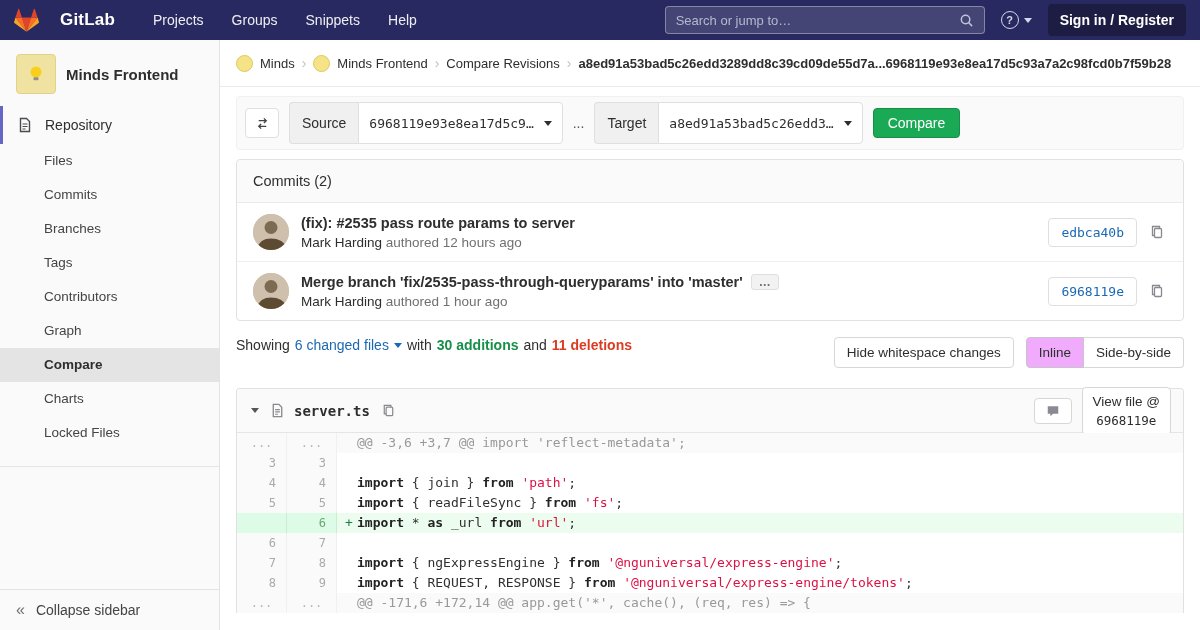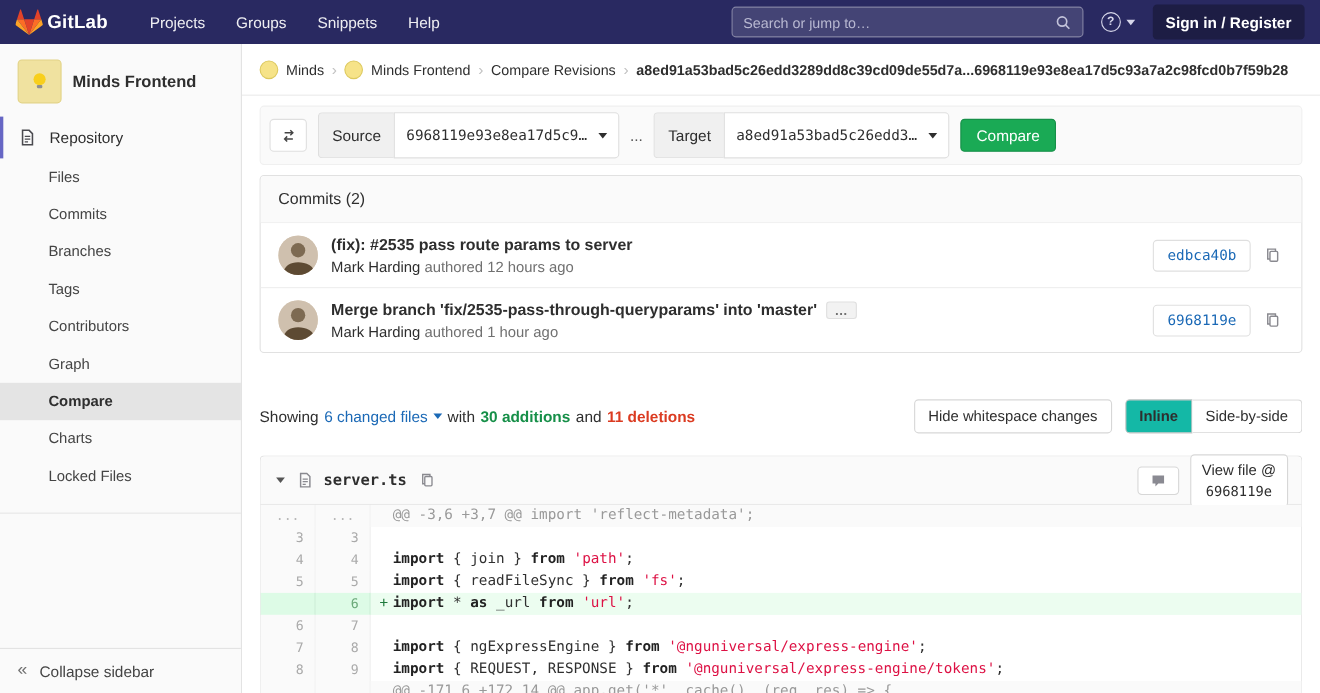--- a/index.html
+++ b/index.html
@@ -5,21 +5,21 @@
   * {box-sizing:border-box; margin:0; padding:0;}
   html,body {width:1200px; height:630px;}
   body {font-family:"Liberation Sans","DejaVu Sans",sans-serif; font-size:14px; color:#2e2e2e; background:#fff; overflow:hidden;}
   a {text-decoration:none; color:inherit; cursor:pointer;}
   button {font:inherit; cursor:pointer; background:none; border:none; color:inherit;}
   .mono {font-family:"DejaVu Sans Mono","Liberation Mono",monospace;}
   .page {position:relative; width:1200px; height:630px; overflow:hidden;}
 
   
   .navbar {position:absolute; top:0; left:0; width:100%; height:40px; background:var(--nav-bg,#292961); display:flex; align-items:center; padding:0 14px; z-index:30;}
-  .brand {display:flex; align-items:center; gap:4px; color:#fff;}
+  .brand {display:flex; align-items:center; gap:21px; color:#fff;}
   .brand-text {font-size:17px; font-weight:bold; letter-spacing:.2px;}
   .nav-menu {display:flex; gap:28px; margin-left:38px;}
   .nav-menu a {color:rgba(255,255,255,.92); font-size:14px;}
   .nav-right {margin-left:auto; display:flex; align-items:center; gap:16px;}
   .search-box {position:relative; width:320px; height:28px; background:rgba(255,255,255,.13); border:1px solid rgba(255,255,255,.35); border-radius:4px; display:flex; align-items:center; padding:0 10px; gap:8px;}
   .search-box input {flex:1; background:transparent; border:none; outline:none; color:#fff; font-size:13px;}
   .search-box input::placeholder {color:#b8b8d1;}
   .help-menu {display:flex; align-items:center; gap:5px; color:#fff;}
   .qmark {width:18px; height:18px; border:1.5px solid #d7d7ea; border-radius:50%; display:inline-flex; align-items:center; justify-content:center; font-size:11px; font-weight:bold; color:#d7d7ea;}
   .signin {background:#1d1d44; color:#fff; font-weight:bold; font-size:14px; padding:8px 12px; border-radius:4px;}
@@ -71,31 +71,31 @@
   .avatar {width:36px; height:36px; border-radius:50%; overflow:hidden; flex:0 0 auto; background:#d8c7b2;}
   .commit-title {font-weight:bold; font-size:14.5px; display:flex; align-items:center; gap:8px;}
   .ellipsis-pill {background:#f2f2f2; border:1px solid #dfdfdf; border-radius:3px; padding:0 7px; font-size:12px; color:#707070; height:16px; display:inline-flex; align-items:center; line-height:1;}
   .commit-meta {font-size:13.5px; color:#707070; margin-top:4px;}
   .commit-meta .author {color:#2e2e2e;}
   .commit-right {margin-left:auto; display:flex; align-items:center; gap:10px;}
   .sha-btn {border:1px solid #dfdfdf; border-radius:4px; background:#fff; padding:6px 12px; font-size:13px; color:var(--link,#1b69b6);}
   .icon-btn {display:inline-flex; align-items:center; justify-content:center; padding:2px;}
 
   
-  .diff-stats {display:flex; align-items:center; gap:5px; margin-top:42px; font-size:14px;}
+  .diff-stats {display:flex; align-items:flex-start; gap:5px; margin-top:16px; font-size:14px;}
   .files-dd {color:var(--link,#1b69b6); display:inline-flex; align-items:center;}
   .additions {color:var(--add,#168f48); font-weight:bold;}
   .deletions {color:var(--del,#db3b21); font-weight:bold;}
   .stats-right {margin-left:auto; display:flex; align-items:center; gap:12px;}
   .btn {background:#fff; border:1px solid #d7d7d7; border-radius:4px; padding:7px 12px; font-size:13.5px; color:#2e2e2e; display:inline-flex; align-items:center; gap:4px;}
   .btn-group {display:flex;}
   .btn-group .btn {border-radius:0; border-left-width:0;}
   .btn-group .btn:first-child {border-radius:4px 0 0 4px; border-left-width:1px;}
   .btn-group .btn:last-child {border-radius:0 4px 4px 0;}
-  .btn.active {background:#14b8a6; border-color:#c6c6c6;font-weight:bold;}
+  .btn.active {background:#f0abfc; border-color:#c6c6c6;}
 
   
   .file-panel {margin-top:20px; border-radius:4px 4px 0 0; border-bottom:none;}
   .file-header {display:flex; align-items:center; gap:9px; padding:8px 12px; background:#fafafa; border-bottom:1px solid #e5e5e5; border-radius:4px 4px 0 0; height:44px;}
   .filename {font-weight:bold; font-size:14px;}
   .file-actions {margin-left:auto; display:flex; gap:10px; align-items:center;}
   .comment-btn {padding:5px 10px;}
   .view-file-btn {font-size:13.5px; padding:6px 10px;flex-direction:column;}
   .view-file-btn .mono {font-size:12.5px;}
 

